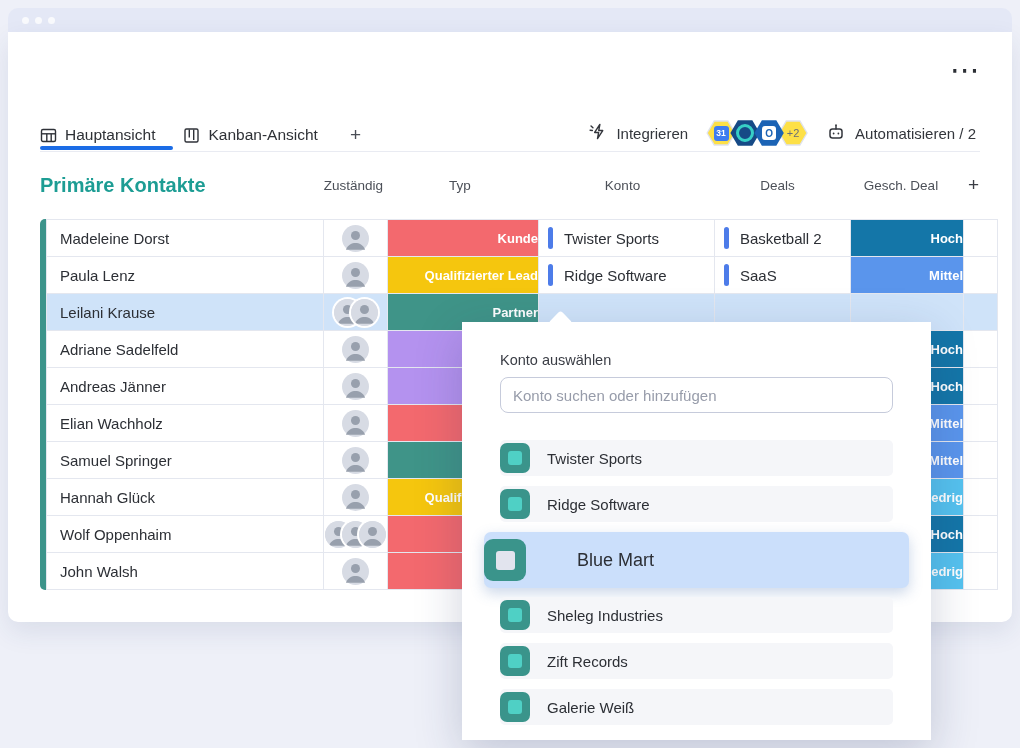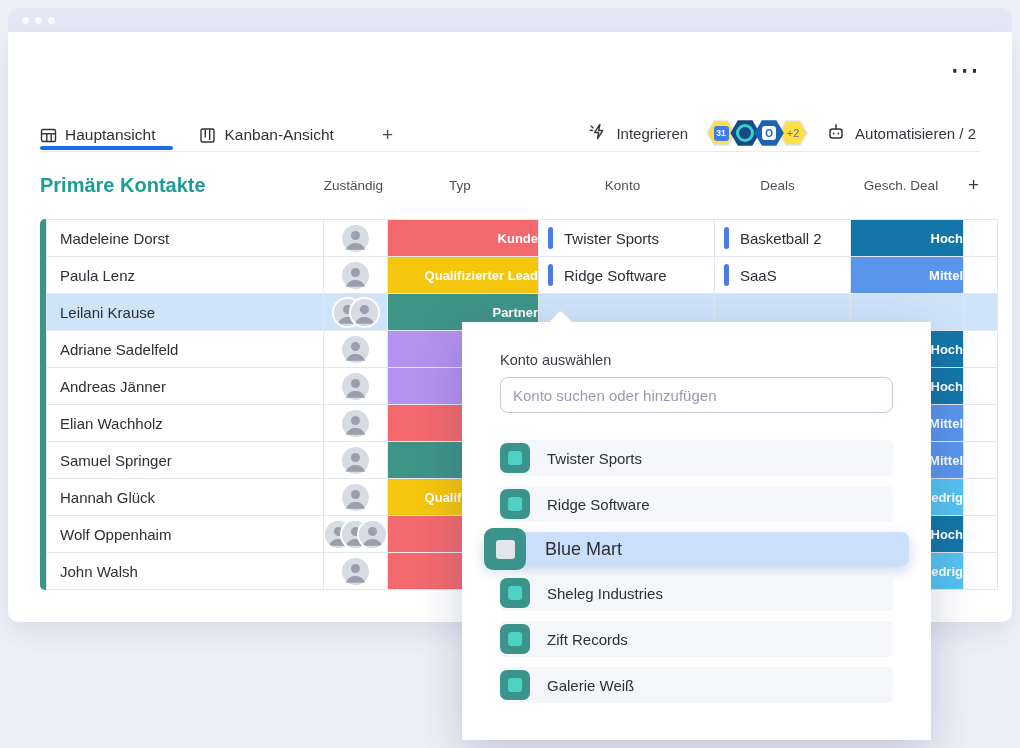--- a/index.html
+++ b/index.html
@@ -10,21 +10,21 @@
   .titlebar{position:absolute;left:8px;top:8px;width:1004px;height:24px;background:#e4e8f6;
             border-radius:10px 10px 0 0;display:flex;align-items:center;padding-left:14px;gap:6px;box-sizing:border-box;}
   .dot{width:7px;height:7px;border-radius:50%;background:#f9fafd;}
   .card{position:absolute;left:8px;top:32px;width:1004px;height:590px;background:#fff;
         border-radius:0 0 10px 10px;box-shadow:0 10px 26px rgba(40,60,110,.10);}
 
   .page-title{position:absolute;left:32px;top:20px;font-size:36px;font-weight:700;color:#1f2127;letter-spacing:.3px;}
   .ellipsis{position:absolute;left:942px;top:20px;font-size:30px;letter-spacing:3px;color:#2c2f35;cursor:pointer;}
 
   
-  .tabs{position:absolute;left:32px;top:88px;display:flex;align-items:center;gap:44px;height:30px;}
+  .tabs{position:absolute;left:32px;top:88px;display:flex;align-items:center;gap:28px;height:30px;}
   .tab{display:flex;align-items:center;gap:8px;font-size:15.5px;color:#2e3136;cursor:pointer;}
   .tab svg{display:block;}
   .tab-add{font-size:19px;color:#4a4e56;cursor:pointer;margin-left:4px;}
   .tab-underline{position:absolute;left:32px;top:114px;width:133px;height:4px;border-radius:2px;background:var(--accent);}
   .tabs-divider{position:absolute;left:32px;top:119px;width:940px;height:1px;background:#e9ebf2;}
 
   
   .toolbar{position:absolute;right:36px;top:86px;display:flex;align-items:center;gap:18px;height:30px;}
   .tb-item{display:flex;align-items:center;gap:9px;font-size:15px;color:#33363c;cursor:pointer;white-space:nowrap;}
   .badges{display:flex;align-items:center;}
@@ -76,22 +76,22 @@
   .p-title{font-size:14.5px;color:#3a3d45;margin-bottom:9px;}
   .p-input{width:100%;height:36px;border:1px solid #c6cbdb;border-radius:8px;font-size:15px;padding:0 12px;
            color:#0f766e;box-sizing:border-box;outline:none;font-family:inherit;}
   .p-input::placeholder{color:#979caa;}
   .p-list{margin-top:27px;}
   .opt{height:36px;background:#f5f6f9;border-radius:5px;display:flex;align-items:center;margin-bottom:10px;cursor:pointer;}
   .opt-icon{width:30px;height:30px;background:#3a948b;border-radius:7px;display:flex;align-items:center;
             justify-content:center;margin-right:17px;flex:none;}
   .opt-icon i{width:14px;height:14px;background:#4fd0c5;border-radius:3px;}
   .opt span{font-size:15px;color:#2c2f35;}
-  .opt.hl{height:34px;background:var(--opthl);width:calc(100% + 32px);margin-left:-16px;border-radius:7px;
-          box-shadow:0 5px 14px rgba(70,110,175,.28);margin-bottom:9px;}
+  .opt.hl{height:56px;background:var(--opthl);width:calc(100% + 32px);margin-left:-16px;border-radius:7px;
+          box-shadow:0 5px 14px rgba(70,110,175,.28);margin-bottom:9px;gap:32px;}
   .opt.hl .opt-icon{width:42px;height:42px;border-radius:9px;margin-right:19px;}
   .opt.hl .opt-icon i{width:19px;height:19px;background:#e2e4ee;}
   .opt.hl span{font-size:18px;}
 </style>
 </head>
 <body>
 
 <div class="page">
 
   <div class="titlebar">

